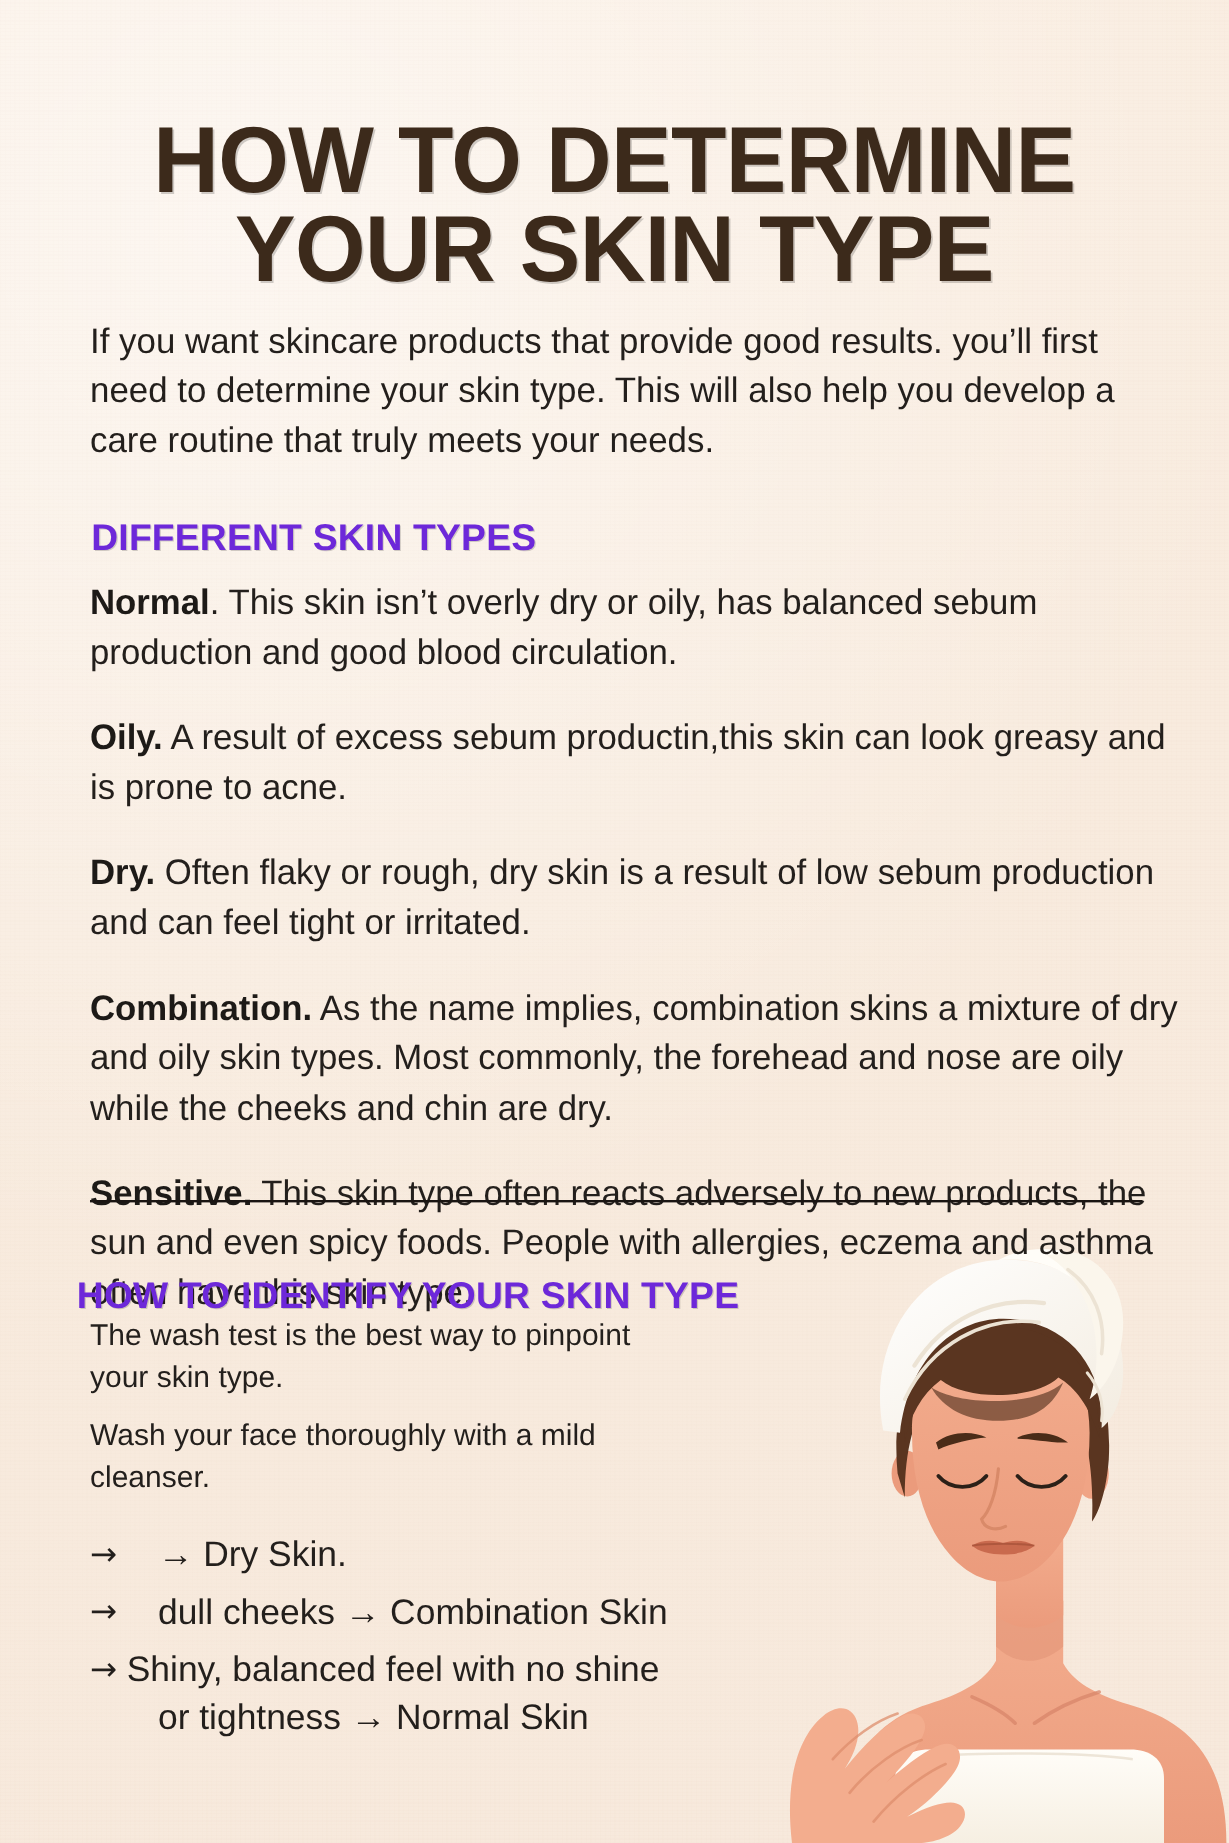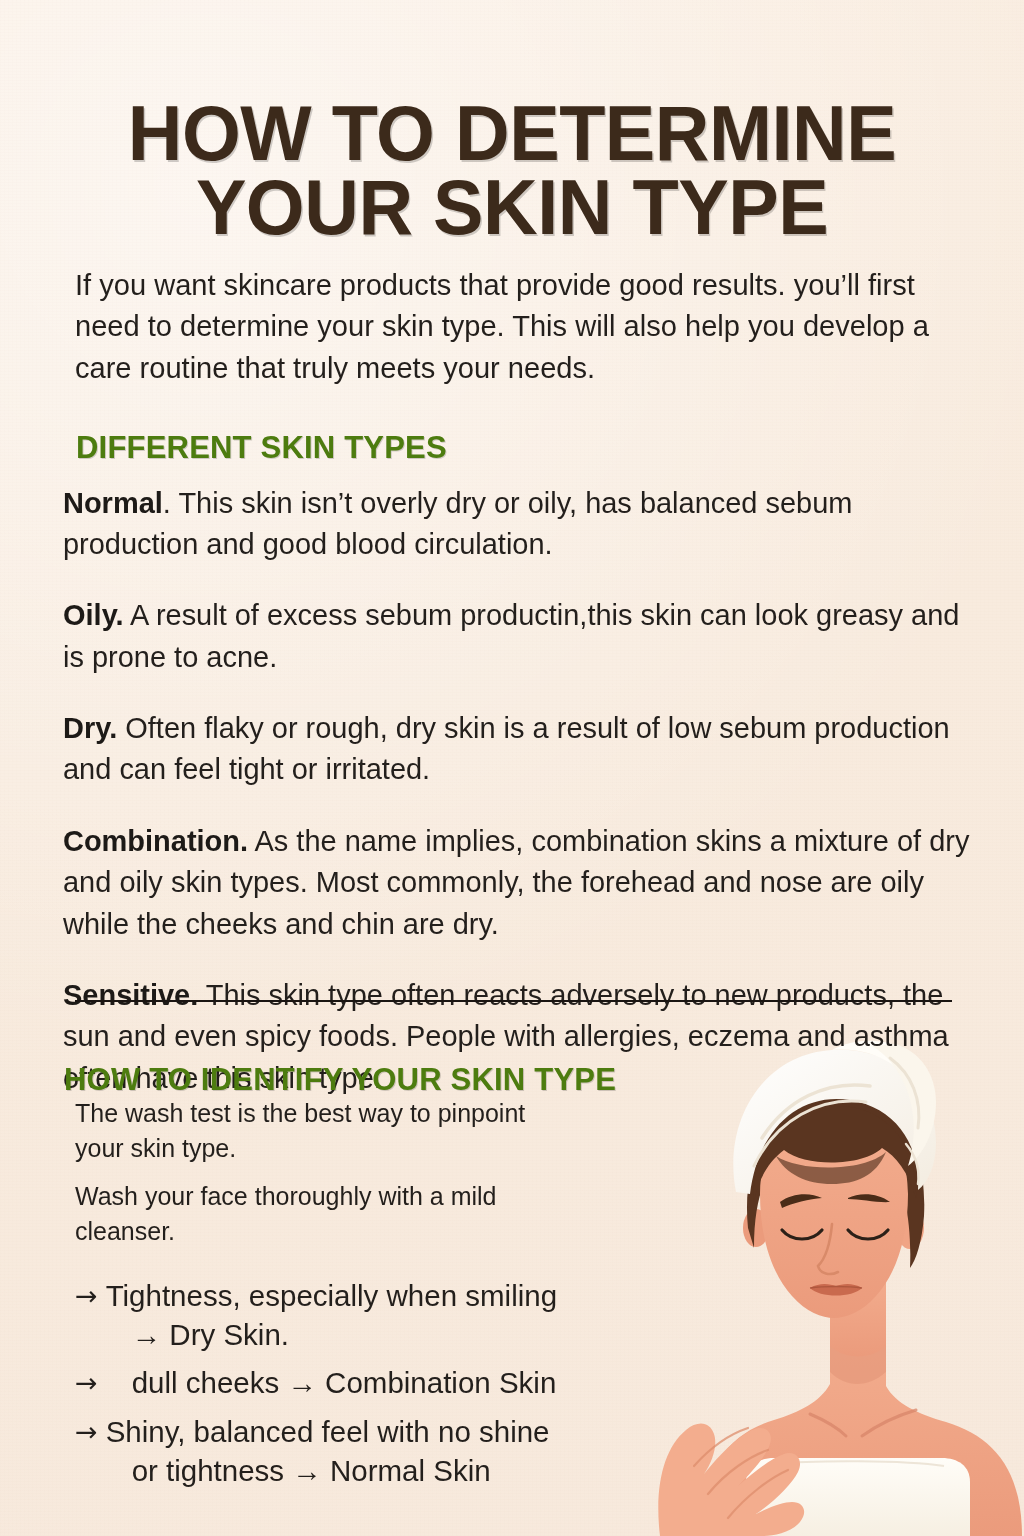--- a/index.html
+++ b/index.html
@@ -75,30 +75,30 @@
     transform-origin: left top;
   }
 
   
   .section-head {
     position: absolute;
     font-family: "Liberation Sans Narrow", "Liberation Sans", sans-serif;
     font-weight: 700;
     font-size: 31px;
     letter-spacing: 0.2px;
-    color: #4d7c0f;
+    color: #6d28d9;
     text-shadow: 1px 1px 0 rgba(0,0,0,0.17);
   }
   #head-types { left: 76px; top: 404px; }
   #head-identify { left: 64px; top: 1036px; }
 
   
   .types {
     position: absolute;
-    left: 63px;
+    left: 75px;
     top: 452px;
     width: 925px;
   }
   .type-item {
     font-size: 29.5px;
     line-height: 1.41;
     color: #231f1c;
     margin-bottom: 11px;
     transform: scaleX(0.982);
     transform-origin: left top;
@@ -215,21 +215,21 @@
 
   <div class="wash">
     <p>The wash test is the best way to pinpoint your skin type.</p>
     <p>Wash your face thoroughly with a mild cleanser.</p>
   </div>
 
   <div class="bullets">
 
     <div class="bullet">
       <span class="arrow">→</span>
-      <span class="btext"><span>Tightness, especially when smiling</span><span class="cont">→ Dry Skin.</span></span>
+      <span class="btext"><span class="cont">→ Dry Skin.</span></span>
     </div>
 
     <div class="bullet">
       <span class="arrow">→</span>
       <span class="btext"><span class="cont">dull cheeks → Combination Skin</span></span>
     </div>
 
     <div class="bullet">
       <span class="arrow">→</span>
       <span class="btext"><span>Shiny, balanced feel with no shine</span><span class="cont">or tightness → Normal Skin</span></span>

